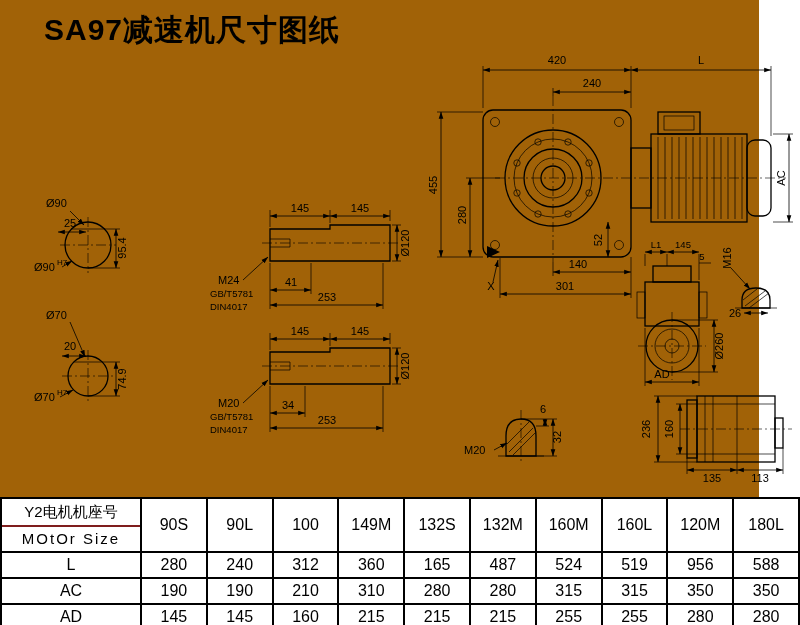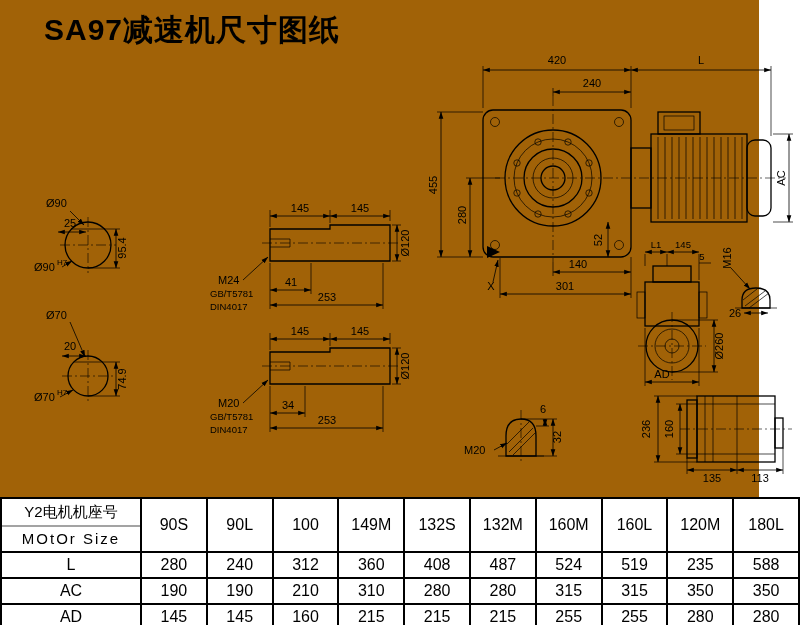--- a/index.html
+++ b/index.html
@@ -28,21 +28,21 @@
   text.sup { font-size:8px; }
   text.st { text-anchor:start; }
 
   table.size-table { position:absolute; left:0; top:497px; width:800px; height:128px;
                      border-collapse:collapse; table-layout:fixed; background:#fff; }
   .size-table th, .size-table td { border:2px solid #000; text-align:center;
                      vertical-align:middle; font-weight:normal; font-size:16px; padding:0; }
   .size-table thead th { height:50px; }
   .size-table tbody td { height:26px; }
   .corner { width:140px; }
-  .corner .l1 { border-bottom:2px solid #a3a3a3; font-size:15px; padding:4px 2px 3px; }
+  .corner .l1 { border-bottom:2px solid #7f1d1d; font-size:15px; padding:4px 2px 3px; }
   .corner .l2 { font-size:15px; padding:3px 2px 4px; letter-spacing:2px; }
 </style>
 </head>
 <body>
 
 <div class="sheet">
 
   <div class="title">SA97减速机尺寸图纸</div>
 
   <svg class="drawing" width="800" height="497" viewBox="0 0 800 497">
@@ -263,25 +263,25 @@
         <th>180L</th>
       </tr>
     </thead>
     <tbody>
       <tr>
         <td>L</td>
         <td>280</td>
         <td>240</td>
         <td>312</td>
         <td>360</td>
-        <td>408</td>
+        <td>165</td>
         <td>487</td>
         <td>524</td>
         <td>519</td>
-        <td>235</td>
+        <td>956</td>
         <td>588</td>
       </tr>
       <tr>
         <td>AC</td>
         <td>190</td>
         <td>190</td>
         <td>210</td>
         <td>310</td>
         <td>280</td>
         <td>280</td>

